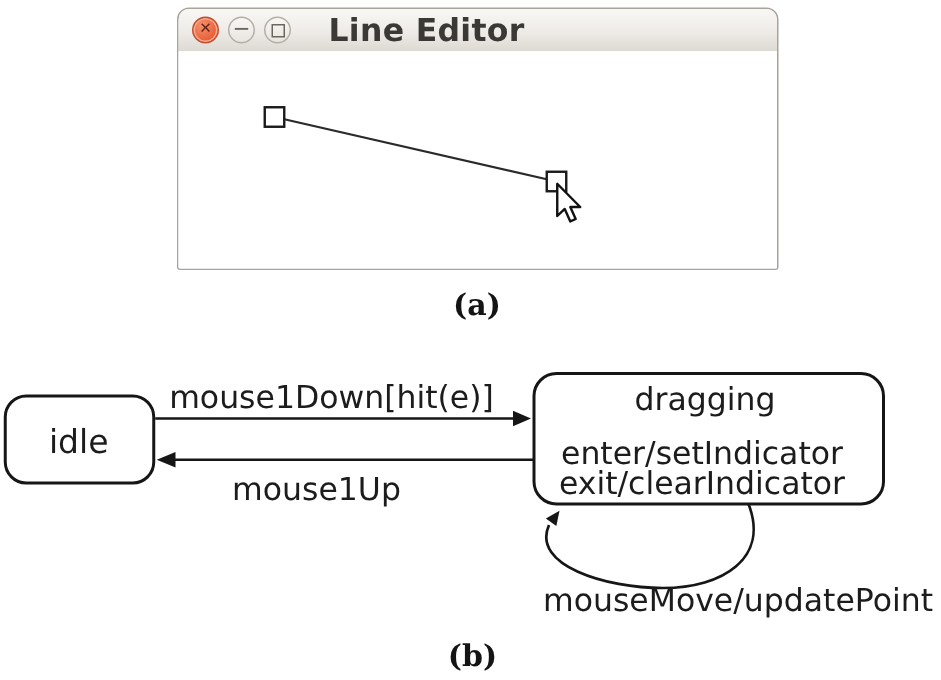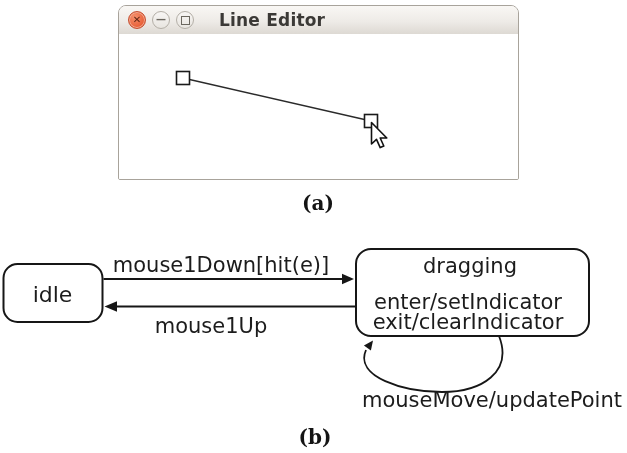--- a/index.html
+++ b/index.html
@@ -14,21 +14,21 @@
             background:linear-gradient(#f9f7f4,#eeebe7 55%,#ddd9d3);
             border-bottom:1px solid #9c968d;display:flex;align-items:center;}
   .wbtn{width:18px;height:18px;border-radius:50%;box-sizing:border-box;
         display:flex;align-items:center;justify-content:center;
         font-size:10px;font-weight:bold;line-height:1;cursor:default;}
   .btn-close{margin-left:9px;background:radial-gradient(circle at 35% 30%,#f5906c,#e85f38 70%);
              border:1px solid #c64d2e;color:#5e2413;box-shadow:0 0 0 1px #f2ab92 inset;}
   .btn-plain{margin-left:6px;background:linear-gradient(#f8f6f4,#e8e5e0);
              border:1px solid #b4afa7;color:#6b675f;}
   .max-glyph{width:7px;height:7px;border:1.5px solid #6b675f;display:block;}
-  .title-text{margin-left:25px;font-size:17px;font-weight:bold;color:#3b3936;
+  .title-text{margin-left:25px;font-size:21px;font-weight:bold;color:#3b3936;
               letter-spacing:.2px;}
   .canvas{position:absolute;left:0;top:28px;right:0;bottom:0;background:#fff;
           border-radius:0 0 1px 1px;}
   .canvas svg{position:absolute;left:0;top:0;}
 
   
   .caption{position:absolute;transform:translateX(-50%);
            font-family:"DejaVu Serif","Liberation Serif",serif;
            font-weight:bold;font-size:20px;color:#141414;}
 

